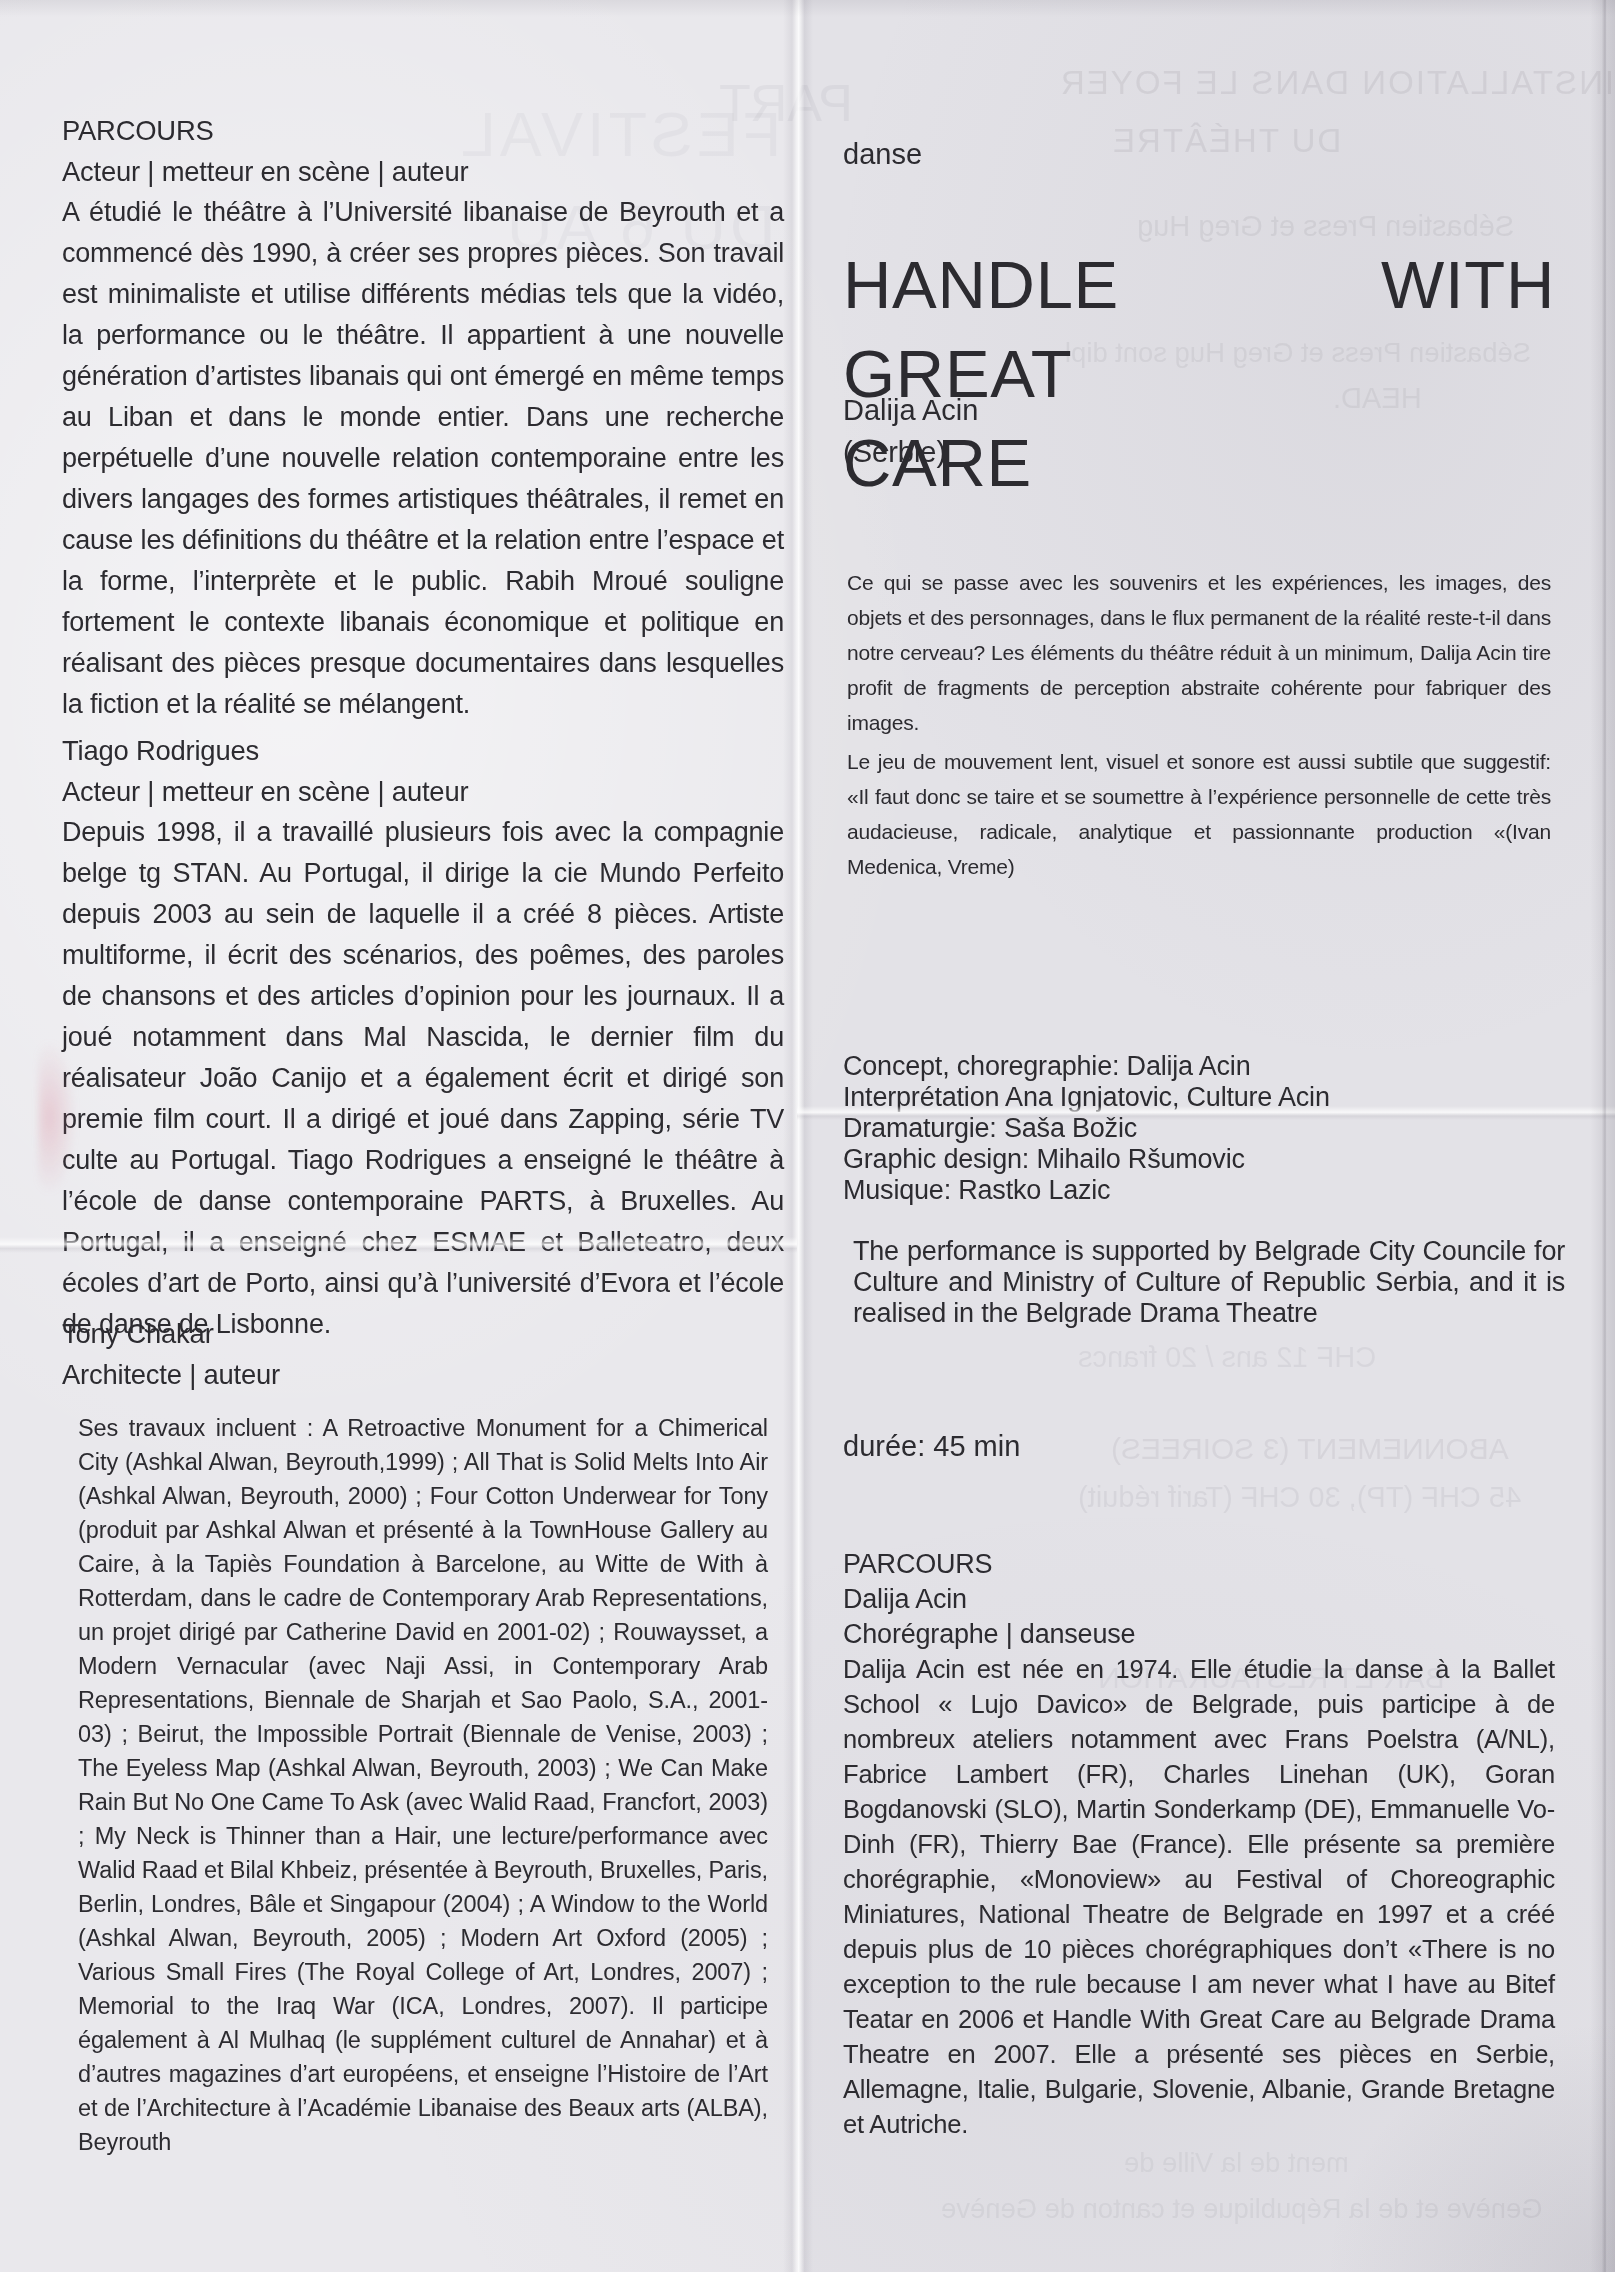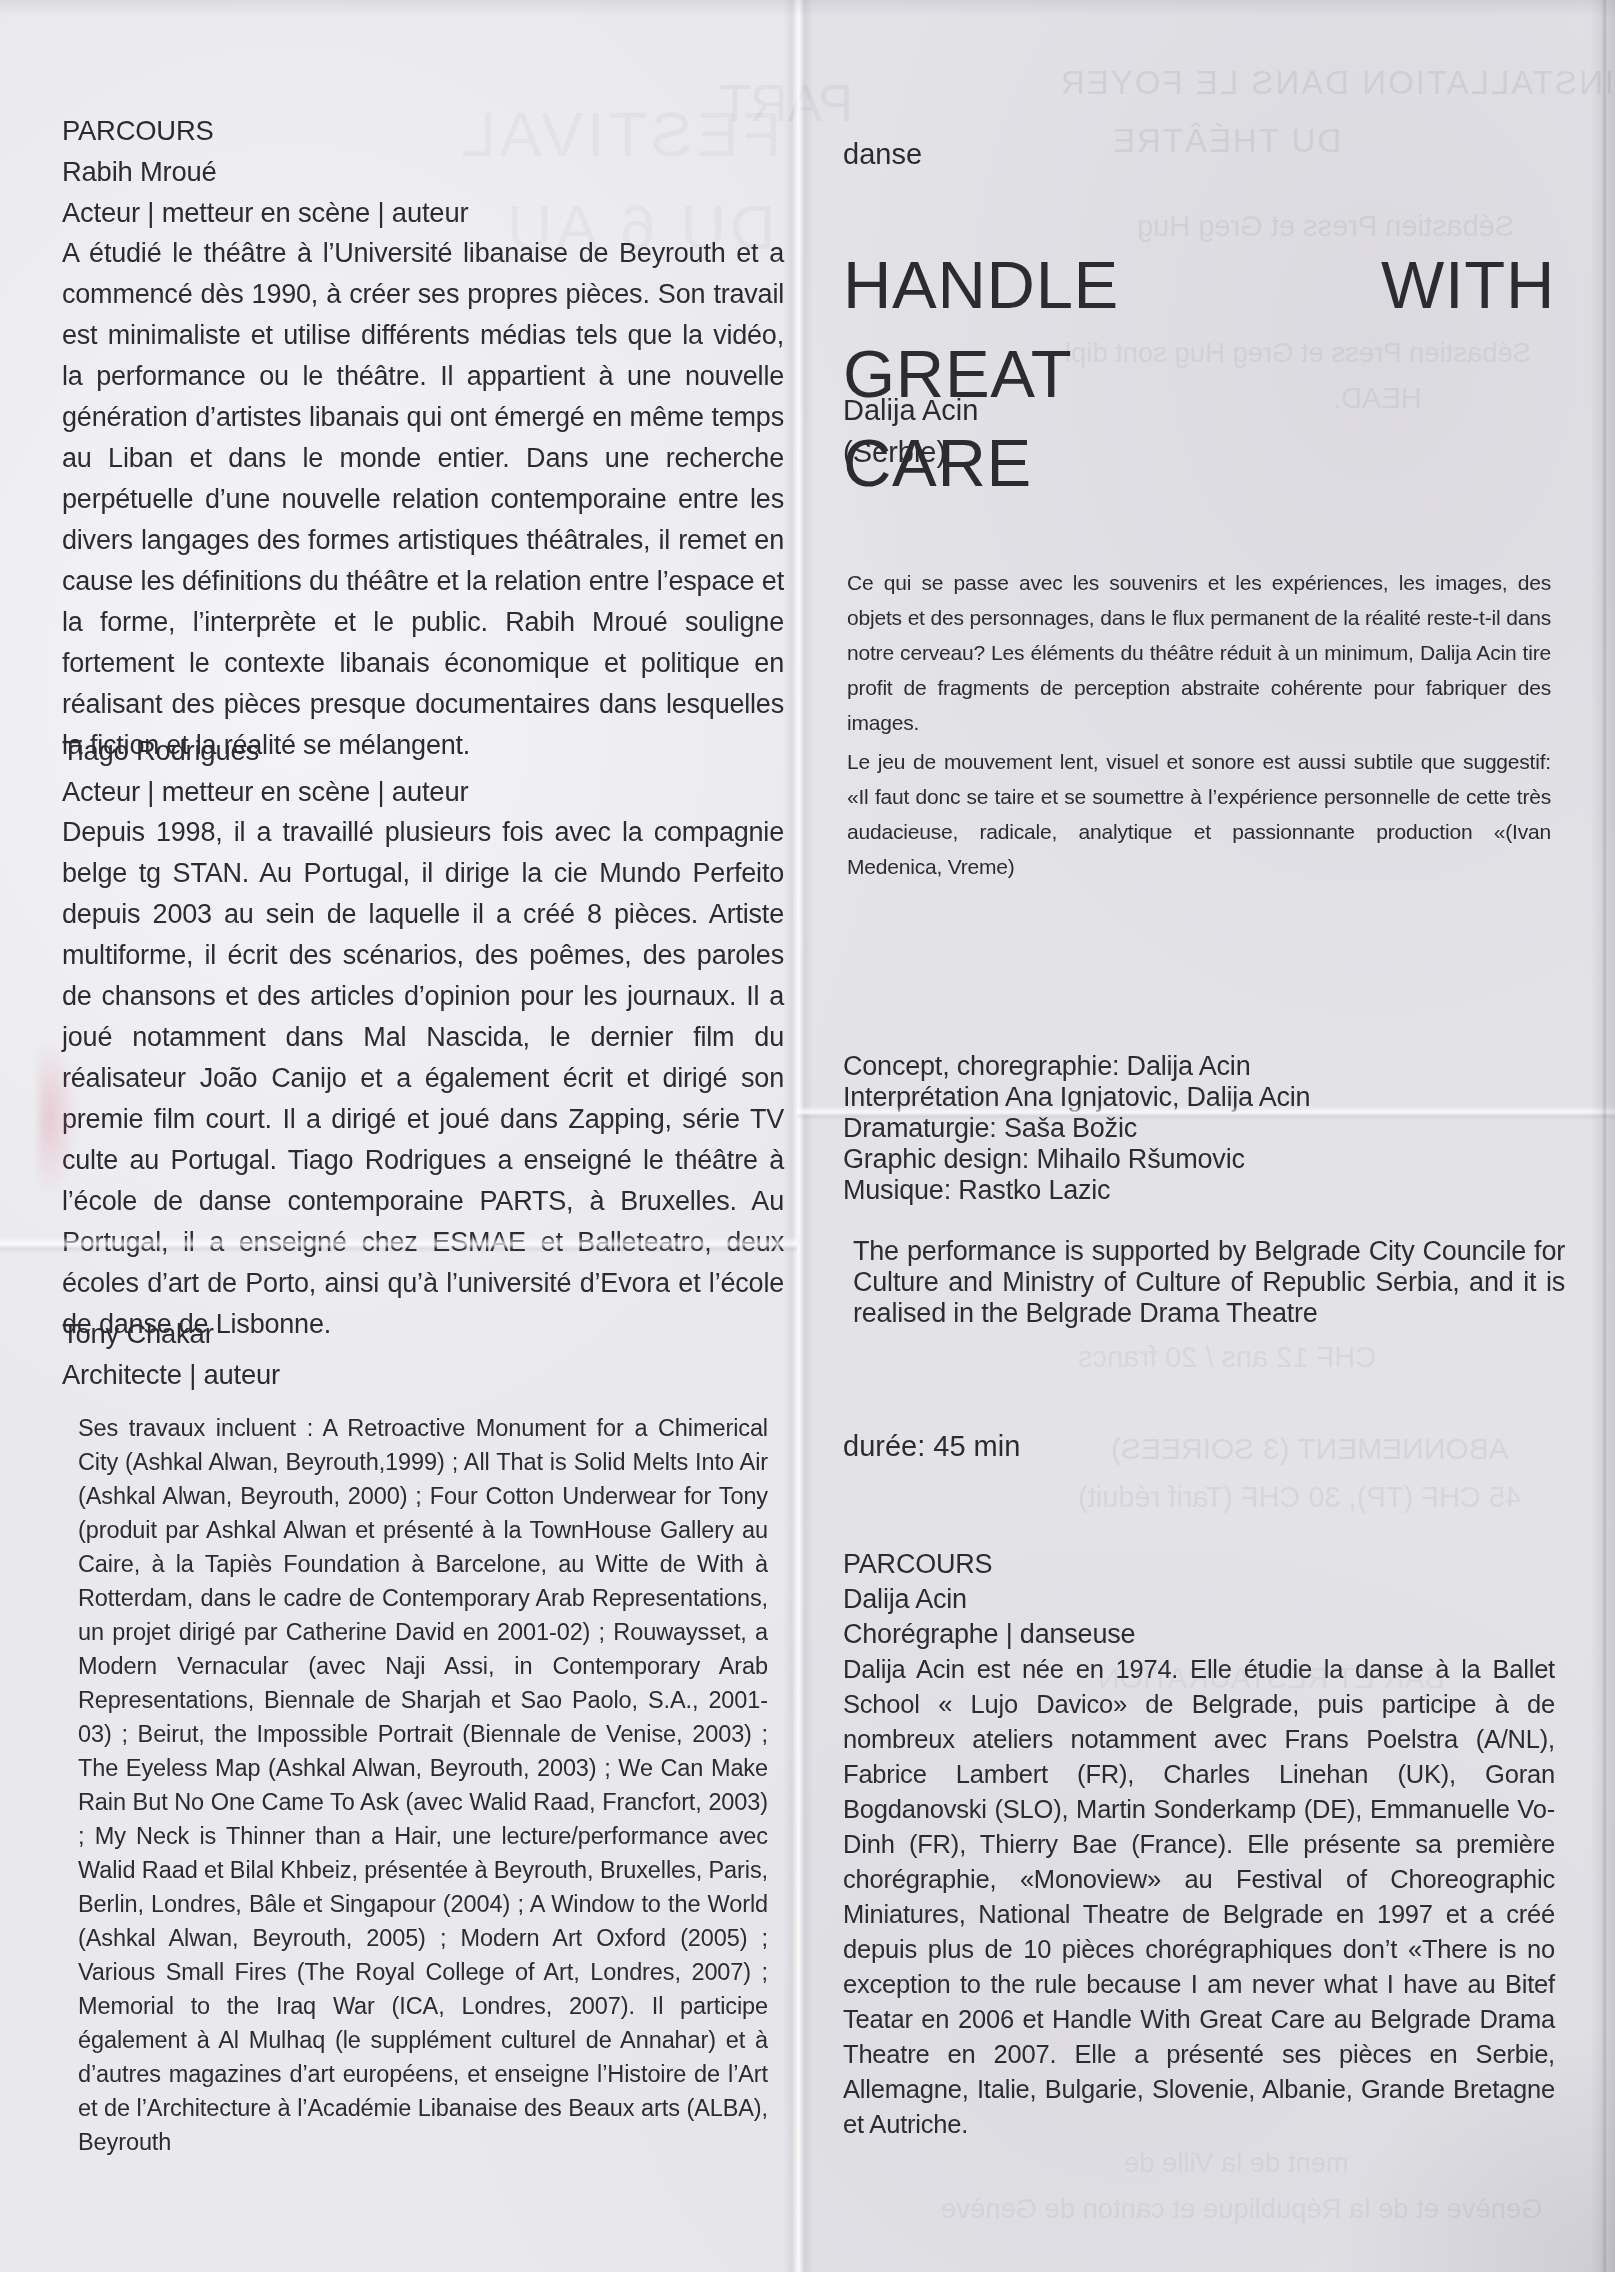--- a/index.html
+++ b/index.html
@@ -103,21 +103,20 @@
     <div class="ghost g12">ment de la Ville de</div>
     <div class="ghost g13">Genève et de la République et canton de Genève</div>
   </div>
 
   <div class="half-tint"></div>
 
   <div class="col-left">
 
     <div class="sec" style="top:110px;">
       <div class="h1">PARCOURS</div>
-      <div class="nm">Rabih Mroué</div>
       <div class="rl">Acteur | metteur en scène | auteur</div>
       <p class="bodytext">A étudié le théâtre à l’Université libanaise de Beyrouth et a commencé dès 1990, à créer ses propres pièces. Son travail est minimaliste et utilise différents médias tels que la vidéo, la performance ou le théâtre. Il appartient à une nouvelle génération d’artistes libanais qui ont émergé en même temps au Liban et dans le monde entier. Dans une recherche perpétuelle d’une nouvelle relation contemporaine entre les divers langages des formes artistiques théâtrales, il remet en cause les définitions du théâtre et la relation entre l’espace et la forme, l’interprète et le public. Rabih Mroué souligne fortement le contexte libanais économique et politique en réalisant des pièces presque documentaires dans lesquelles la fiction et la réalité se mélangent.</p>
     </div>
 
     <div class="sec" style="top:722px;margin-top:8px;">
       <div class="nm">Tiago Rodrigues</div>
       <div class="rl">Acteur | metteur en scène | auteur</div>
       <p class="bodytext">Depuis 1998, il a travaillé plusieurs fois avec la compagnie belge tg STAN. Au Portugal, il dirige la cie Mundo Perfeito depuis 2003 au sein de laquelle il a créé 8 pièces. Artiste multiforme, il écrit des scénarios, des poêmes, des paroles de chansons et des articles d’opinion pour les journaux. Il a joué notamment dans Mal Nascida, le dernier film du réalisateur João Canijo et a également écrit et dirigé son premie film court. Il a dirigé et joué dans Zapping, série TV culte au Portugal. Tiago Rodrigues a enseigné le théâtre à l’école de danse contemporaine PARTS, à Bruxelles. Au Portugal, il a enseigné chez ESMAE et Balleteatro, deux écoles d’art de Porto, ainsi qu’à l’université d’Evora et l’école de danse de Lisbonne.</p>
     </div>
 
@@ -141,21 +140,21 @@
     <div class="artist">Dalija Acin</div>
     <div class="country">(Serbie)</div>
 
     <div class="desc">
       <p>Ce qui se passe avec les souvenirs et les expériences, les images, des objets et des personnages, dans le flux permanent de la réalité reste-t-il dans notre cerveau? Les éléments du théâtre réduit à un minimum, Dalija Acin tire profit de fragments de perception abstraite cohérente pour fabriquer des images.</p>
       <p>Le jeu de mouvement lent, visuel et sonore est aussi subtile que suggestif: «Il faut donc se taire et se soumettre à l’expérience personnelle de cette très audacieuse, radicale, analytique et passionnante production «(Ivan Medenica, Vreme)</p>
     </div>
 
     <div class="credits">
       <div class="credit-line">Concept, choregraphie: Dalija Acin</div>
-      <div class="credit-line">Interprétation Ana Ignjatovic, Dalija Acin</div>
+      <div class="credit-line">Interprétation Ana Ignjatovic, Culture Acin</div>
       <div class="credit-line">Dramaturgie: Saša Božic</div>
       <div class="credit-line">Graphic design: Mihailo Ršumovic</div>
       <div class="credit-line">Musique: Rastko Lazic</div>
     </div>
 
     <p class="support">The performance is supported by Belgrade City Councile for Culture and Ministry of Culture of Republic Serbia, and it is realised in the Belgrade Drama Theatre</p>
 
     <div class="duration">durée: 45 min</div>
 
     <div class="parcours2">

